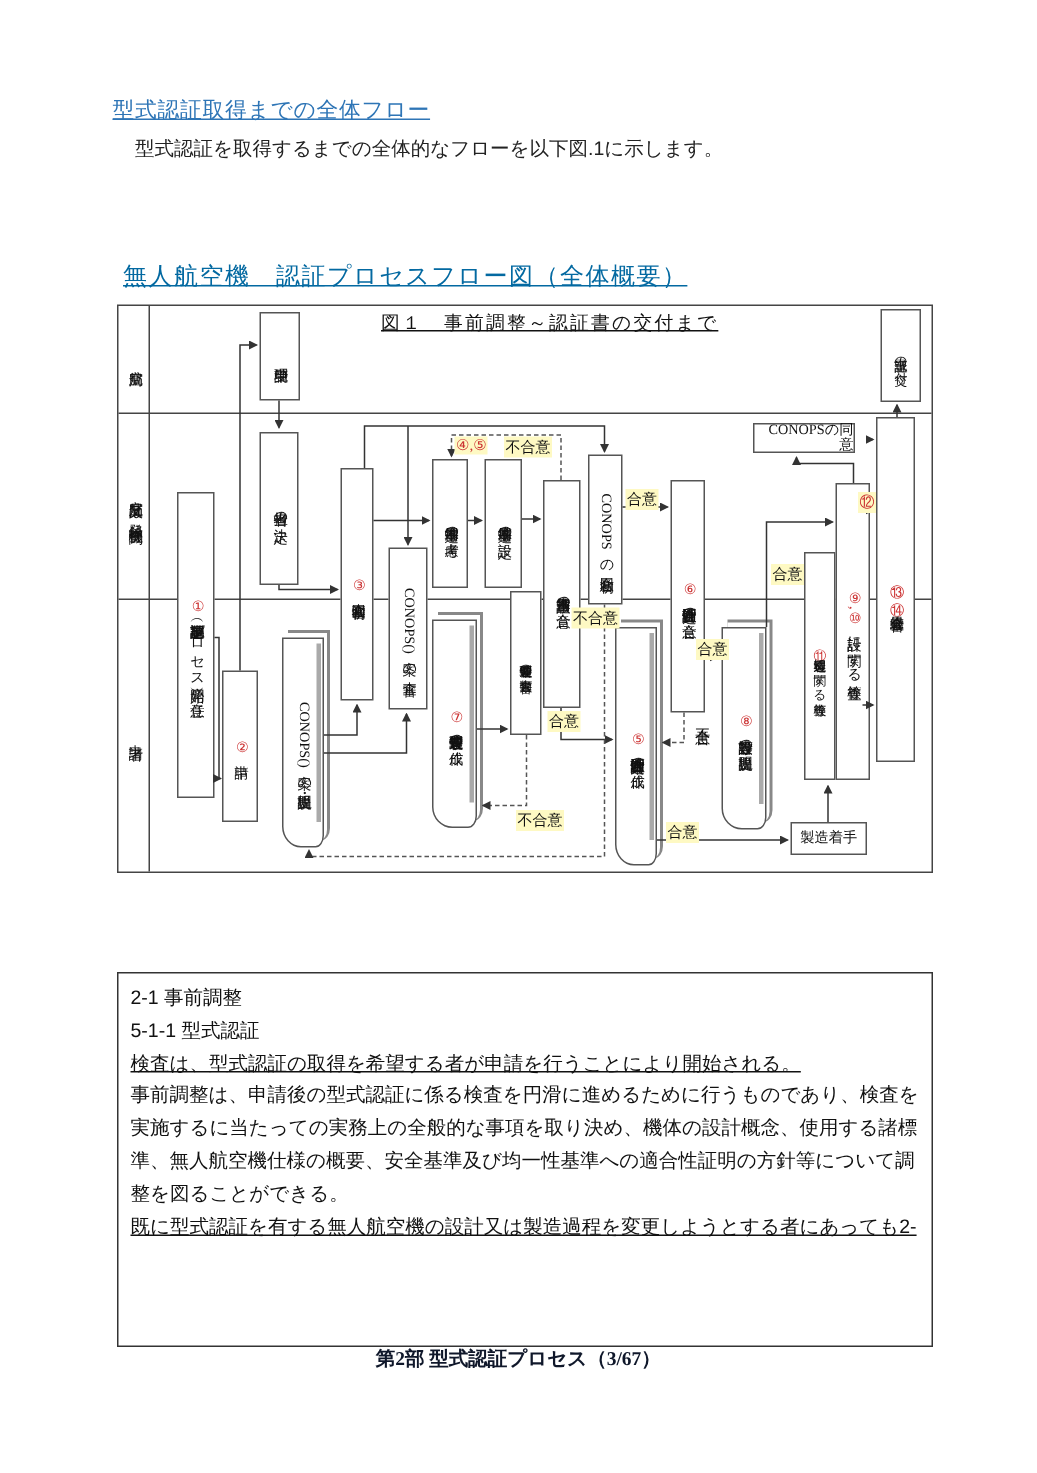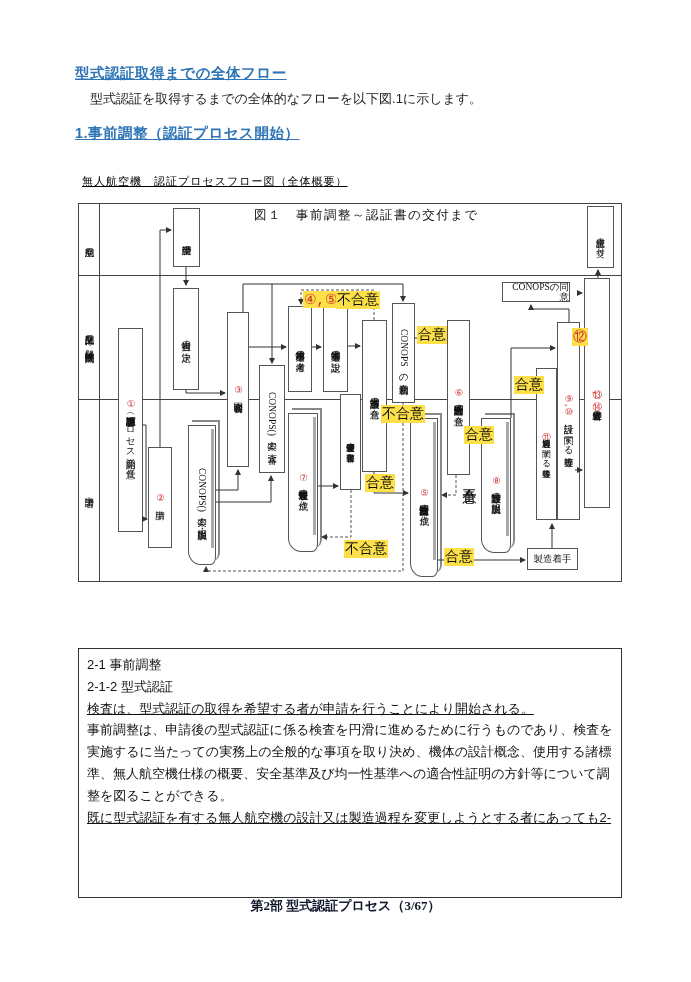--- a/index.html
+++ b/index.html
@@ -1,62 +1,61 @@
 <!DOCTYPE html>
 <html><head>
 <meta charset="utf-8">
 <style>
   html,body{margin:0;padding:0;background:#e8e8e8;}
   .page{position:relative;width:691px;height:982px;background:#ffffff;margin:0 auto;
         font-family:"Liberation Sans","DejaVu Sans",sans-serif;color:#111;overflow:hidden;}
   .abs{position:absolute;}
-  .blue-head{color:#2e75b6;font-size:14.5px;font-weight:bold;text-decoration:underline;letter-spacing:.5px;}
+  .blue-head{color:#2e75b6;font-size:14.5px;font-weight:normal;text-decoration:underline;letter-spacing:.5px;}
   .intro{font-size:13px;color:#222;}
-  .caption{font-family:Liberation Sans, sans-serif;font-size:11px;color:#000000;
+  .caption{font-family:Liberation Sans, sans-serif;font-size:16px;color:#0369a1;
            text-decoration:underline;letter-spacing:1px;}
   
   .chart{position:absolute;left:78px;top:203px;width:542px;height:377px;border:1px solid #444;}
   .fig-title{position:absolute;left:175px;top:3px;font-family:"Liberation Serif","DejaVu Serif",serif;
-             font-size:12.5px;letter-spacing:1.5px;color:#111;white-space:nowrap;}
+             font-size:12.5px;text-decoration:underline;letter-spacing:1.5px;color:#111;white-space:nowrap;}
   .vline{position:absolute;width:0;border-left:1px solid #444;}
   .hline{position:absolute;height:0;border-top:1px solid #444;}
   .lane-label{position:absolute;left:0;width:20px;display:flex;align-items:center;justify-content:center;
               writing-mode:vertical-rl;text-orientation:upright;font-family:"Liberation Serif","DejaVu Serif",serif;
               font-size:9.5px;color:#111;letter-spacing:1px;}
   .node{position:absolute;border:1px solid #555;background:#fff;display:flex;align-items:center;
         justify-content:center;font-family:"Liberation Serif","DejaVu Serif",serif;font-size:9.5px;
         color:#111;line-height:1.08;text-align:center;box-sizing:border-box;z-index:2;}
   .v{writing-mode:vertical-rl;text-orientation:mixed;}
   .fs8{font-size:8.5px;}
   .num{color:#cc3333;}
   .doc{border-bottom-left-radius:45% 14px;border-bottom-right-radius:20% 8px;
        box-shadow:3px -4px 0 -1px #ffffff,4px -5px 0 0 #888,-1px 0 0 0 #fff inset;}
   .doc::after{content:"";position:absolute;right:1px;top:3px;bottom:16px;width:3px;background:#aaa;}
-  .edge-label{position:absolute;font-family:Liberation Mono, monospace;font-size:14px;
-              color:#111;white-space:nowrap;z-index:3;background:#fde047;padding:0 1px;}
+  .edge-label{position:absolute;font-family:Liberation Serif, serif;font-size:10px;
+              color:#111;white-space:nowrap;z-index:3;background:#fef9c3;padding:0 1px;}
   .edge-label.red{color:#cc3333;}
   .edge-label.vert{writing-mode:vertical-rl;text-orientation:upright;}
   .wires{position:absolute;left:0;top:0;width:691px;height:982px;pointer-events:none;z-index:2;}
   
   .textbox{position:absolute;left:78px;top:648px;width:544px;height:250px;border:1px solid #333;
            box-sizing:border-box;padding:5px 8px;font-size:13px;line-height:21.8px;color:#111;}
   .textbox p{margin:0;}
   .ul{text-decoration:underline;}
   .gap-top{margin-top:22px !important;}
   .footer{position:absolute;left:0;top:897px;width:691px;text-align:center;
           font-family:"Liberation Serif","DejaVu Serif",serif;font-weight:bold;font-size:13px;color:#0f172a;}
 </style>
 </head>
 <body>
 
 <div class="page">
 
   <div class="abs blue-head" style="left:75px;top:64px;">型式認証取得までの全体フロー</div>
   <div class="abs intro" style="left:90px;top:90px;">型式認証を取得するまでの全体的なフローを以下図.1に示します。</div>
-  <div class="abs blue-head" style="left:75px;top:124px;">1.事前調整（認証プロセス開始）</div>
   <div class="abs caption" style="left:82px;top:174px;">無人航空機　認証プロセスフロー図（全体概要）</div>
 
   <div class="chart">
     <div class="fig-title">図１　事前調整～認証書の交付まで</div>
 
     <div class="vline" style="left:20px;top:0;height:377px;"></div>
     <div class="hline" style="left:0;top:71px;width:542px;"></div>
     <div class="hline" style="left:0;top:195px;width:542px;"></div>
 
     <div class="lane-label" style="top:4px;height:64px;">航空局</div>
@@ -177,21 +176,21 @@
   <span class="edge-label" style="left:365px;top:474px;">合意</span>
   <span class="edge-label" style="left:464px;top:426px;">合意</span>
   <span class="edge-label vert" style="left:459px;top:478px;">不合意</span>
   <span class="edge-label" style="left:514px;top:376px;">合意</span>
   <span class="edge-label" style="left:344px;top:540px;">不合意</span>
   <span class="edge-label" style="left:444px;top:548px;">合意</span>
   <span class="edge-label red" style="left:572px;top:328px;">⑫</span>
 
   <div class="textbox">
     <p>2-1 事前調整</p>
-    <p>2-1-2 型式認証</p>
+    <p>5-1-1 型式認証</p>
     <p class="ul">検査は、型式認証の取得を希望する者が申請を行うことにより開始される。</p>
     <p>事前調整は、申請後の型式認証に係る検査を円滑に進めるために行うものであり、検査を実施するに当たっての実務上の全般的な事項を取り決め、機体の設計概念、使用する諸標準、無人航空機仕様の概要、安全基準及び均一性基準への適合性証明の方針等について調整を図ることができる。</p>
     <p class="ul">既に型式認証を有する無人航空機の設計又は製造過程を変更しようとする者にあっても2-</p>
   </div>
 
   <div class="footer">第2部 型式認証プロセス（3/67）</div>
 
 </div>
 
 </body></html>

